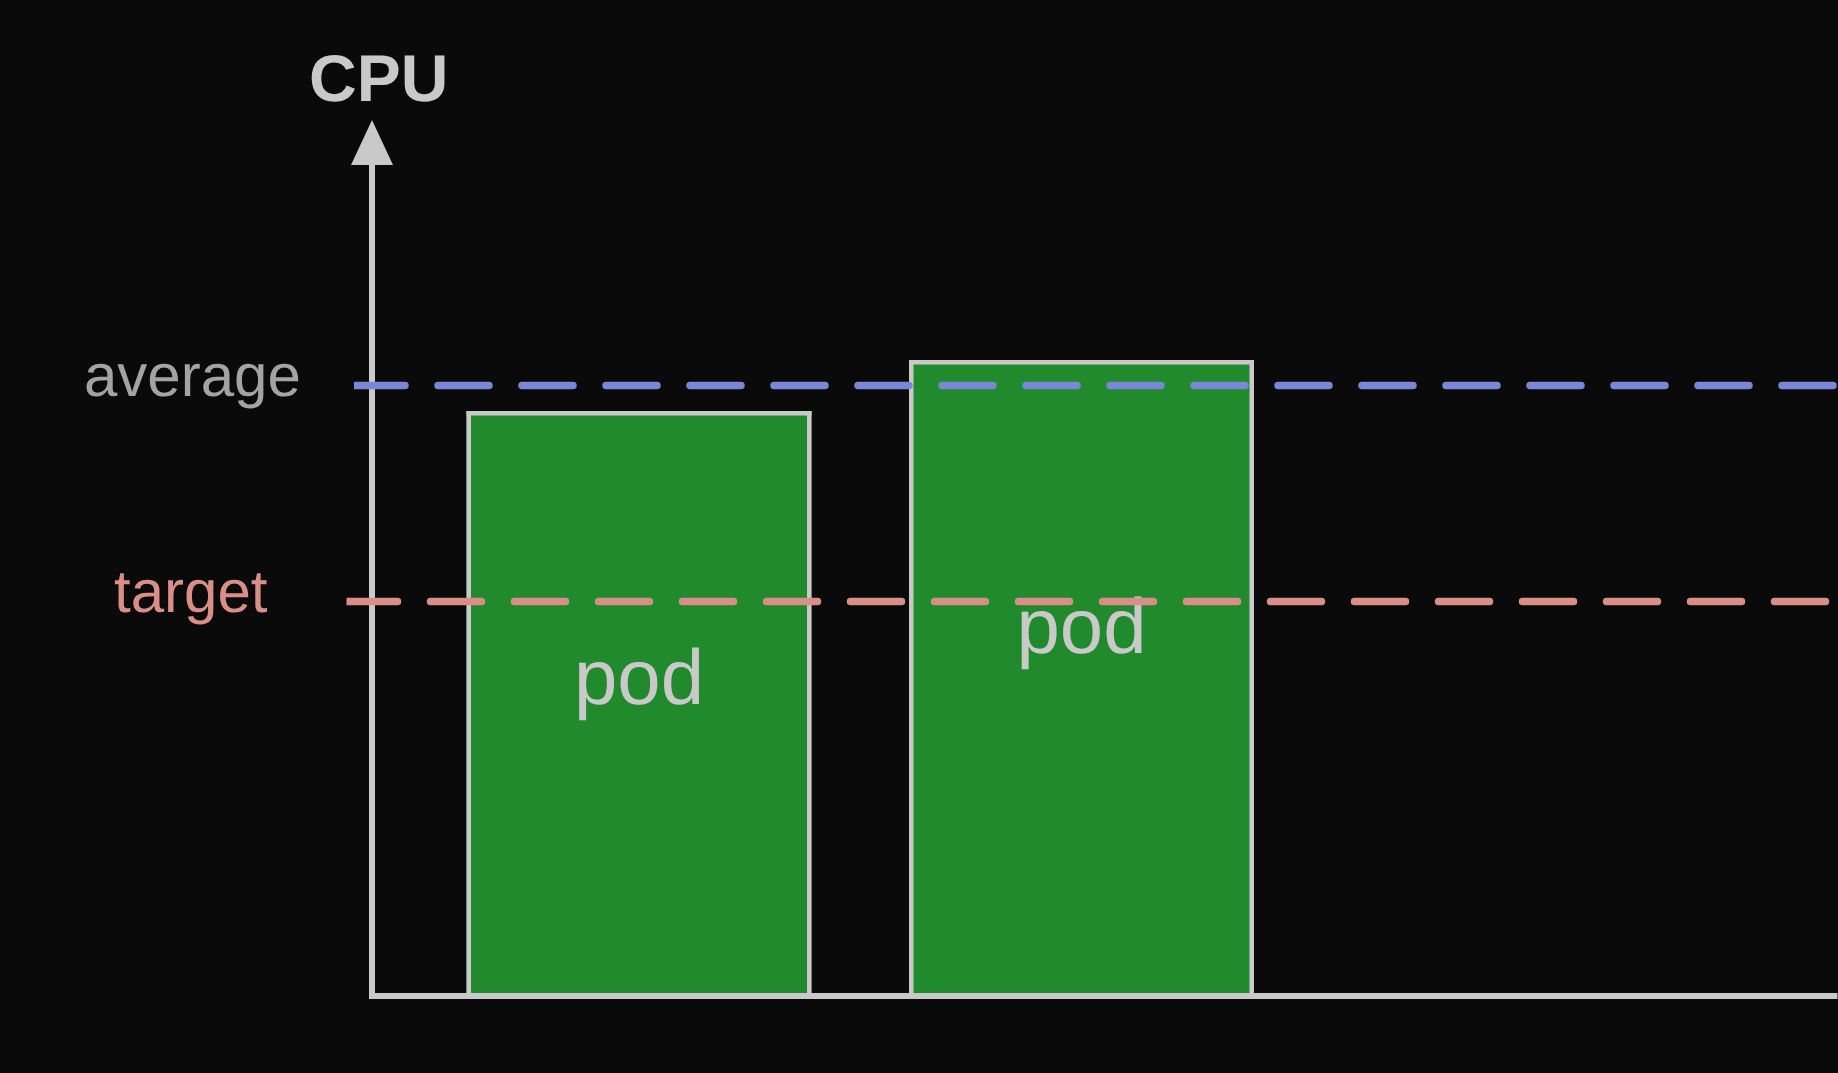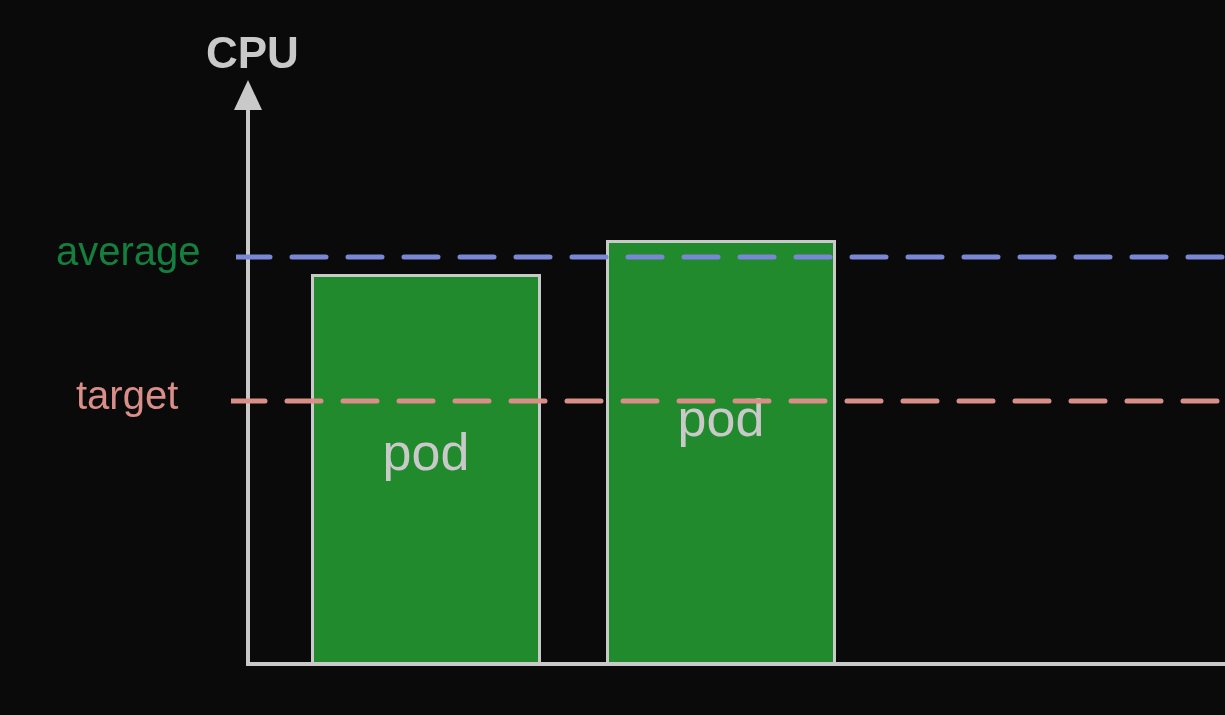--- a/index.html
+++ b/index.html
@@ -79,21 +79,21 @@
   <div class="x-axis-line" style="left:210px; top:662px; width:988px; height:4px;"></div>
 
   <div id="bar1" class="bar" style="left: 275px; width: 230px; top: 273.5px; height: 388.5px;">
     <div class="bar-label" style="margin-top: 145px;">pod</div>
   </div>
 
   <div id="bar2" class="bar" style="left: 570px; width: 230px; top: 240.2px; height: 421.8px;">
     <div class="bar-label" style="margin-top: 145px;">pod</div>
   </div>
 
-  <div class="ref-line-label" id="avg-label" style="left: 20px; color: #15803d; top: 228.85px;">average</div>
+  <div class="ref-line-label" id="avg-label" style="left: 20px; color: #a3a3a3; top: 228.85px;">average</div>
   <svg id="avg-line" class="ref-line" height="6" preserveAspectRatio="none" width="998" style="left: 200px; top: 253.85px; width: 998px;">
     <line x1="0" y1="3" x2="10000" y2="3" stroke-width="5" stroke-linecap="round" stroke-dasharray="34,22" stroke="#7a86d6"></line>
   </svg>
 
   <div class="ref-line-label" id="tgt-label" style="left: 40px; color: rgb(217, 142, 136); top: 373.15px; text-align: right;">target</div>
   <svg id="tgt-line" class="ref-line" height="6" preserveAspectRatio="none" width="1003" style="left: 195px; top: 398.15px; width: 1003px;">
     <line x1="0" y1="3" x2="10000" y2="3" stroke-width="5" stroke-linecap="round" stroke-dasharray="34,22" stroke="#d98e88"></line>
   </svg>
 
 </div>

